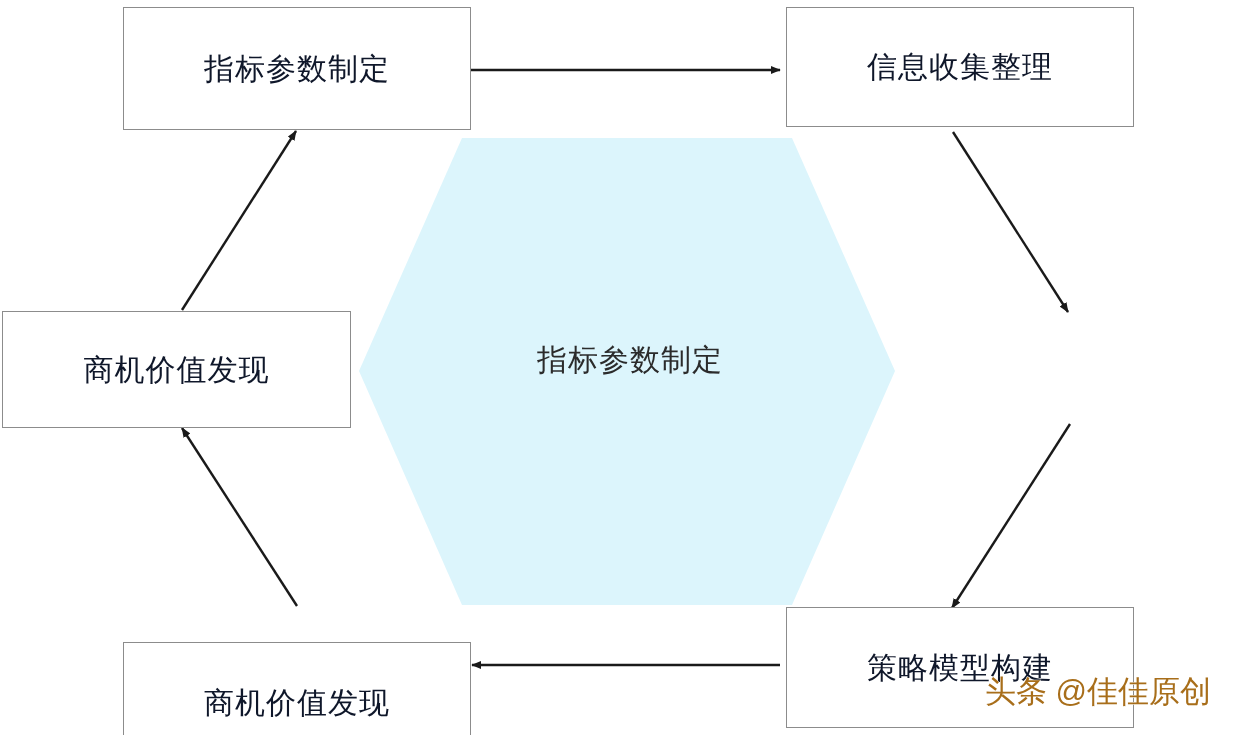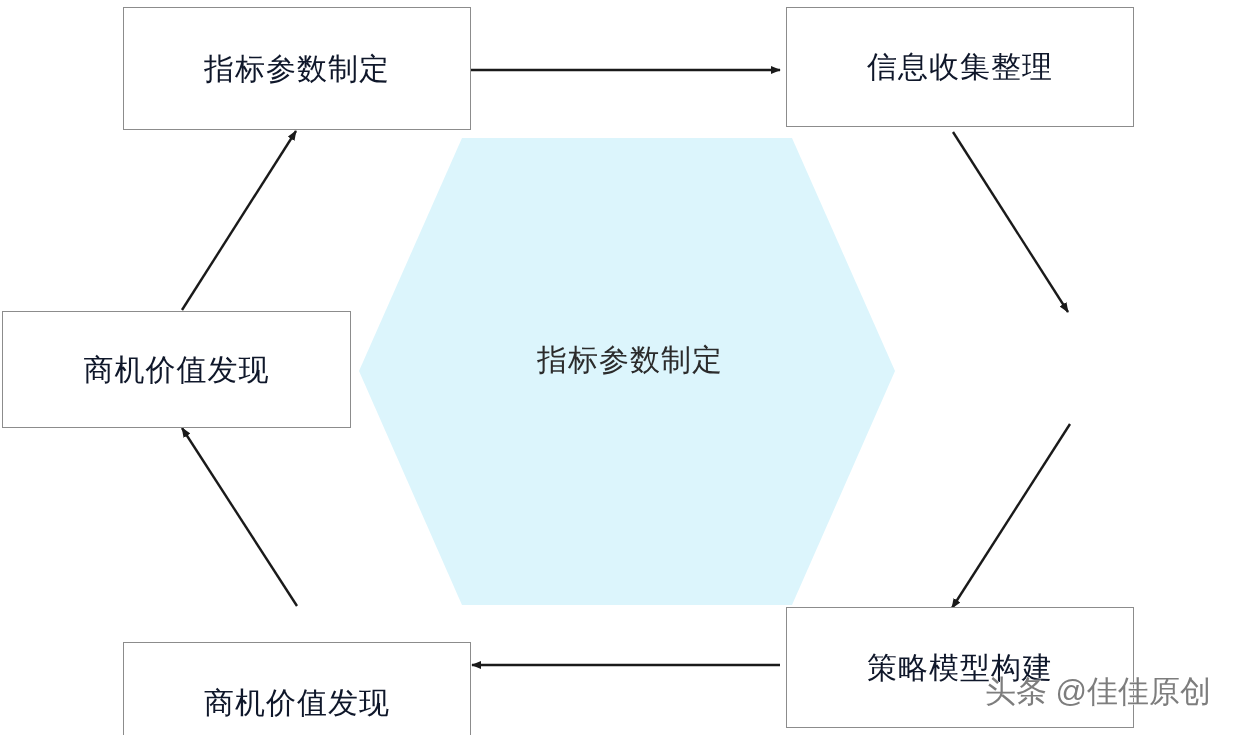--- a/index.html
+++ b/index.html
@@ -51,21 +51,21 @@
     letter-spacing: 1px;
     line-height: 1;
     white-space: nowrap;
   }
   .watermark {
     position: absolute;
     left: 985px;
     top: 676px;
     font-size: 31px;
     line-height: 1;
-    color: #737373;
+    color: #a16207;
     white-space: nowrap;
     -webkit-text-stroke: 1px #ffffff;
     paint-order: stroke fill;
     opacity: 0.92;
   }
 </style>
 </head>
 <body>
 
 <div id="canvas">

